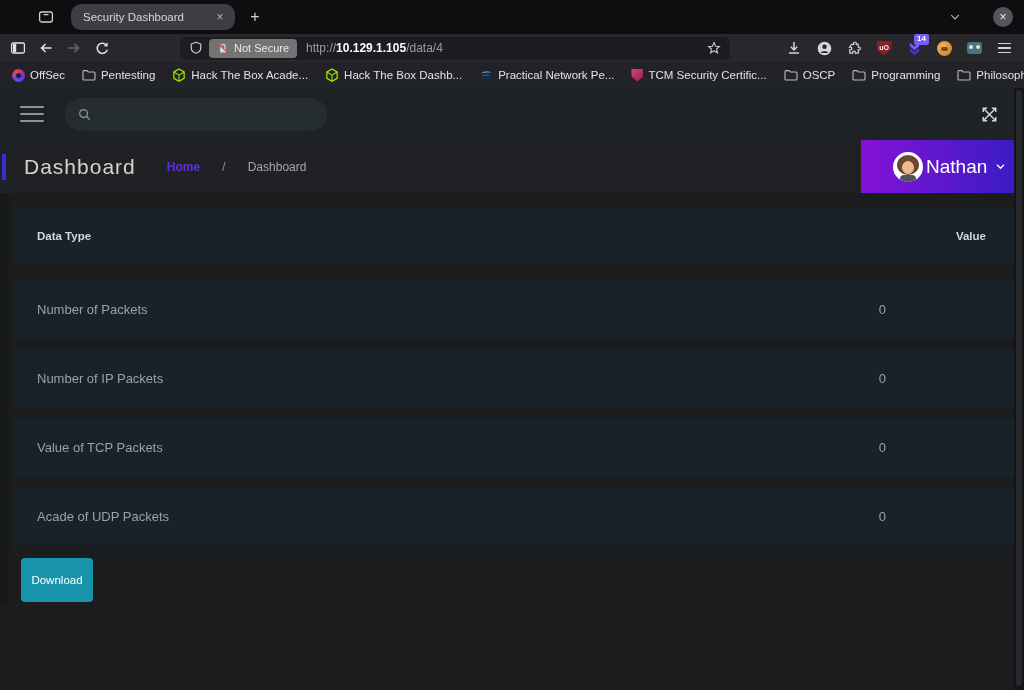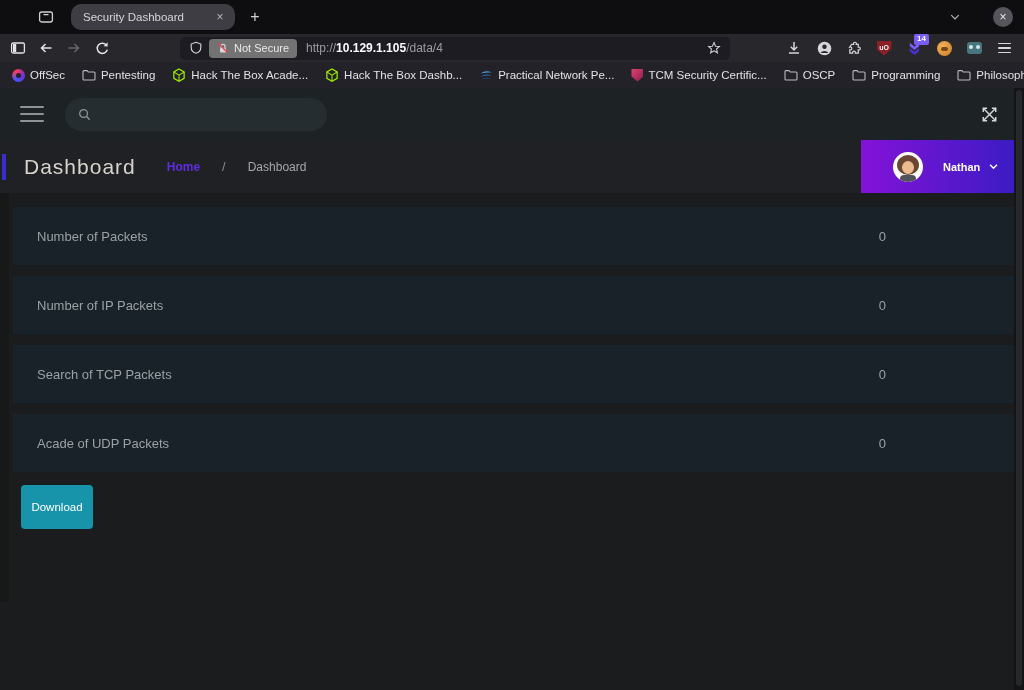--- a/index.html
+++ b/index.html
@@ -67,21 +67,21 @@
   .crumbs{margin-left:14px;font-size:12px;display:flex;align-items:center;gap:22px;padding-left:17px;}
   .crumb-home{color:#5f2ee0;font-weight:700;}
   .crumb-sep{color:#8a8a8e;font-size:13px;}
   .crumb-cur{color:#a7a7ab;}
   .userbox{position:absolute;right:10px;top:0;height:100%;width:153px;
            background:linear-gradient(90deg,#8412d8,#3b1cc4);display:flex;align-items:center;}
   .avatar{margin-left:32px;width:30px;height:30px;border-radius:50%;background:#fff;position:relative;overflow:hidden;}
   .avatar .hair{position:absolute;left:4px;top:3px;width:22px;height:20px;border-radius:50%;background:#6b4632;}
   .avatar .face{position:absolute;left:9px;top:9px;width:12px;height:13px;border-radius:50%;background:#edbb90;}
   .avatar .shirt{position:absolute;left:7px;top:23px;width:16px;height:8px;border-radius:5px;background:#52525a;}
-  .username{margin-left:20px;color:#fff;font-weight:700;font-size:11px;}
+  .username{margin-left:3px;color:#fff;font-weight:400;font-size:19px;}
   .user-chevron{margin-left:8px;color:#fff;display:flex;}
 
   .content{padding:14px 10px 0 4px;border-left:9px solid #171818;min-height:409px;}
   .t-head{height:57px;background:#192229;display:flex;align-items:center;padding:0 28px 0 24px;margin-bottom:16px;}
   .t-head .h-type{font-size:11.5px;font-weight:700;color:#d3d7d9;}
   .t-head .h-value{margin-left:auto;font-size:11.5px;font-weight:700;color:#d3d7d9;}
   .t-row{height:58px;background:#192229;display:flex;align-items:center;padding:0 24px;margin-bottom:11px;}
   .t-row .r-label{font-size:13px;color:#9ba1a4;}
   .t-row .r-value{margin-left:auto;margin-right:104px;font-size:13px;color:#9ba1a4;}
   .dl-btn{margin-left:8px;margin-top:2px;width:72px;height:44px;background:#1894aa;border:none;border-radius:4px;
@@ -306,31 +306,35 @@
         <span class="username">Nathan</span>
         <span class="user-chevron">
           <svg width="11" height="11" viewBox="0 0 16 16">
               <polyline points="3,5.5 8,10.5 13,5.5" fill="none" stroke="currentColor" stroke-width="2"></polyline>
             </svg>
         </span>
       </div>
     </div>
 
     <div class="content">
+      <div class="t-head">
+        <span class="h-type">Data Type</span>
+        <span class="h-value">Value</span>
+      </div>
 
       <div class="t-row">
         <span class="r-label">Number of Packets</span>
         <span class="r-value">0</span>
       </div>
       <div class="t-row">
         <span class="r-label">Number of IP Packets</span>
         <span class="r-value">0</span>
       </div>
       <div class="t-row">
-        <span class="r-label">Search of TCP Packets</span>
+        <span class="r-label">Value of TCP Packets</span>
         <span class="r-value">0</span>
       </div>
       <div class="t-row">
         <span class="r-label">Acade of UDP Packets</span>
         <span class="r-value">0</span>
       </div>
 
       <button class="dl-btn">Download</button>
     </div>
 

